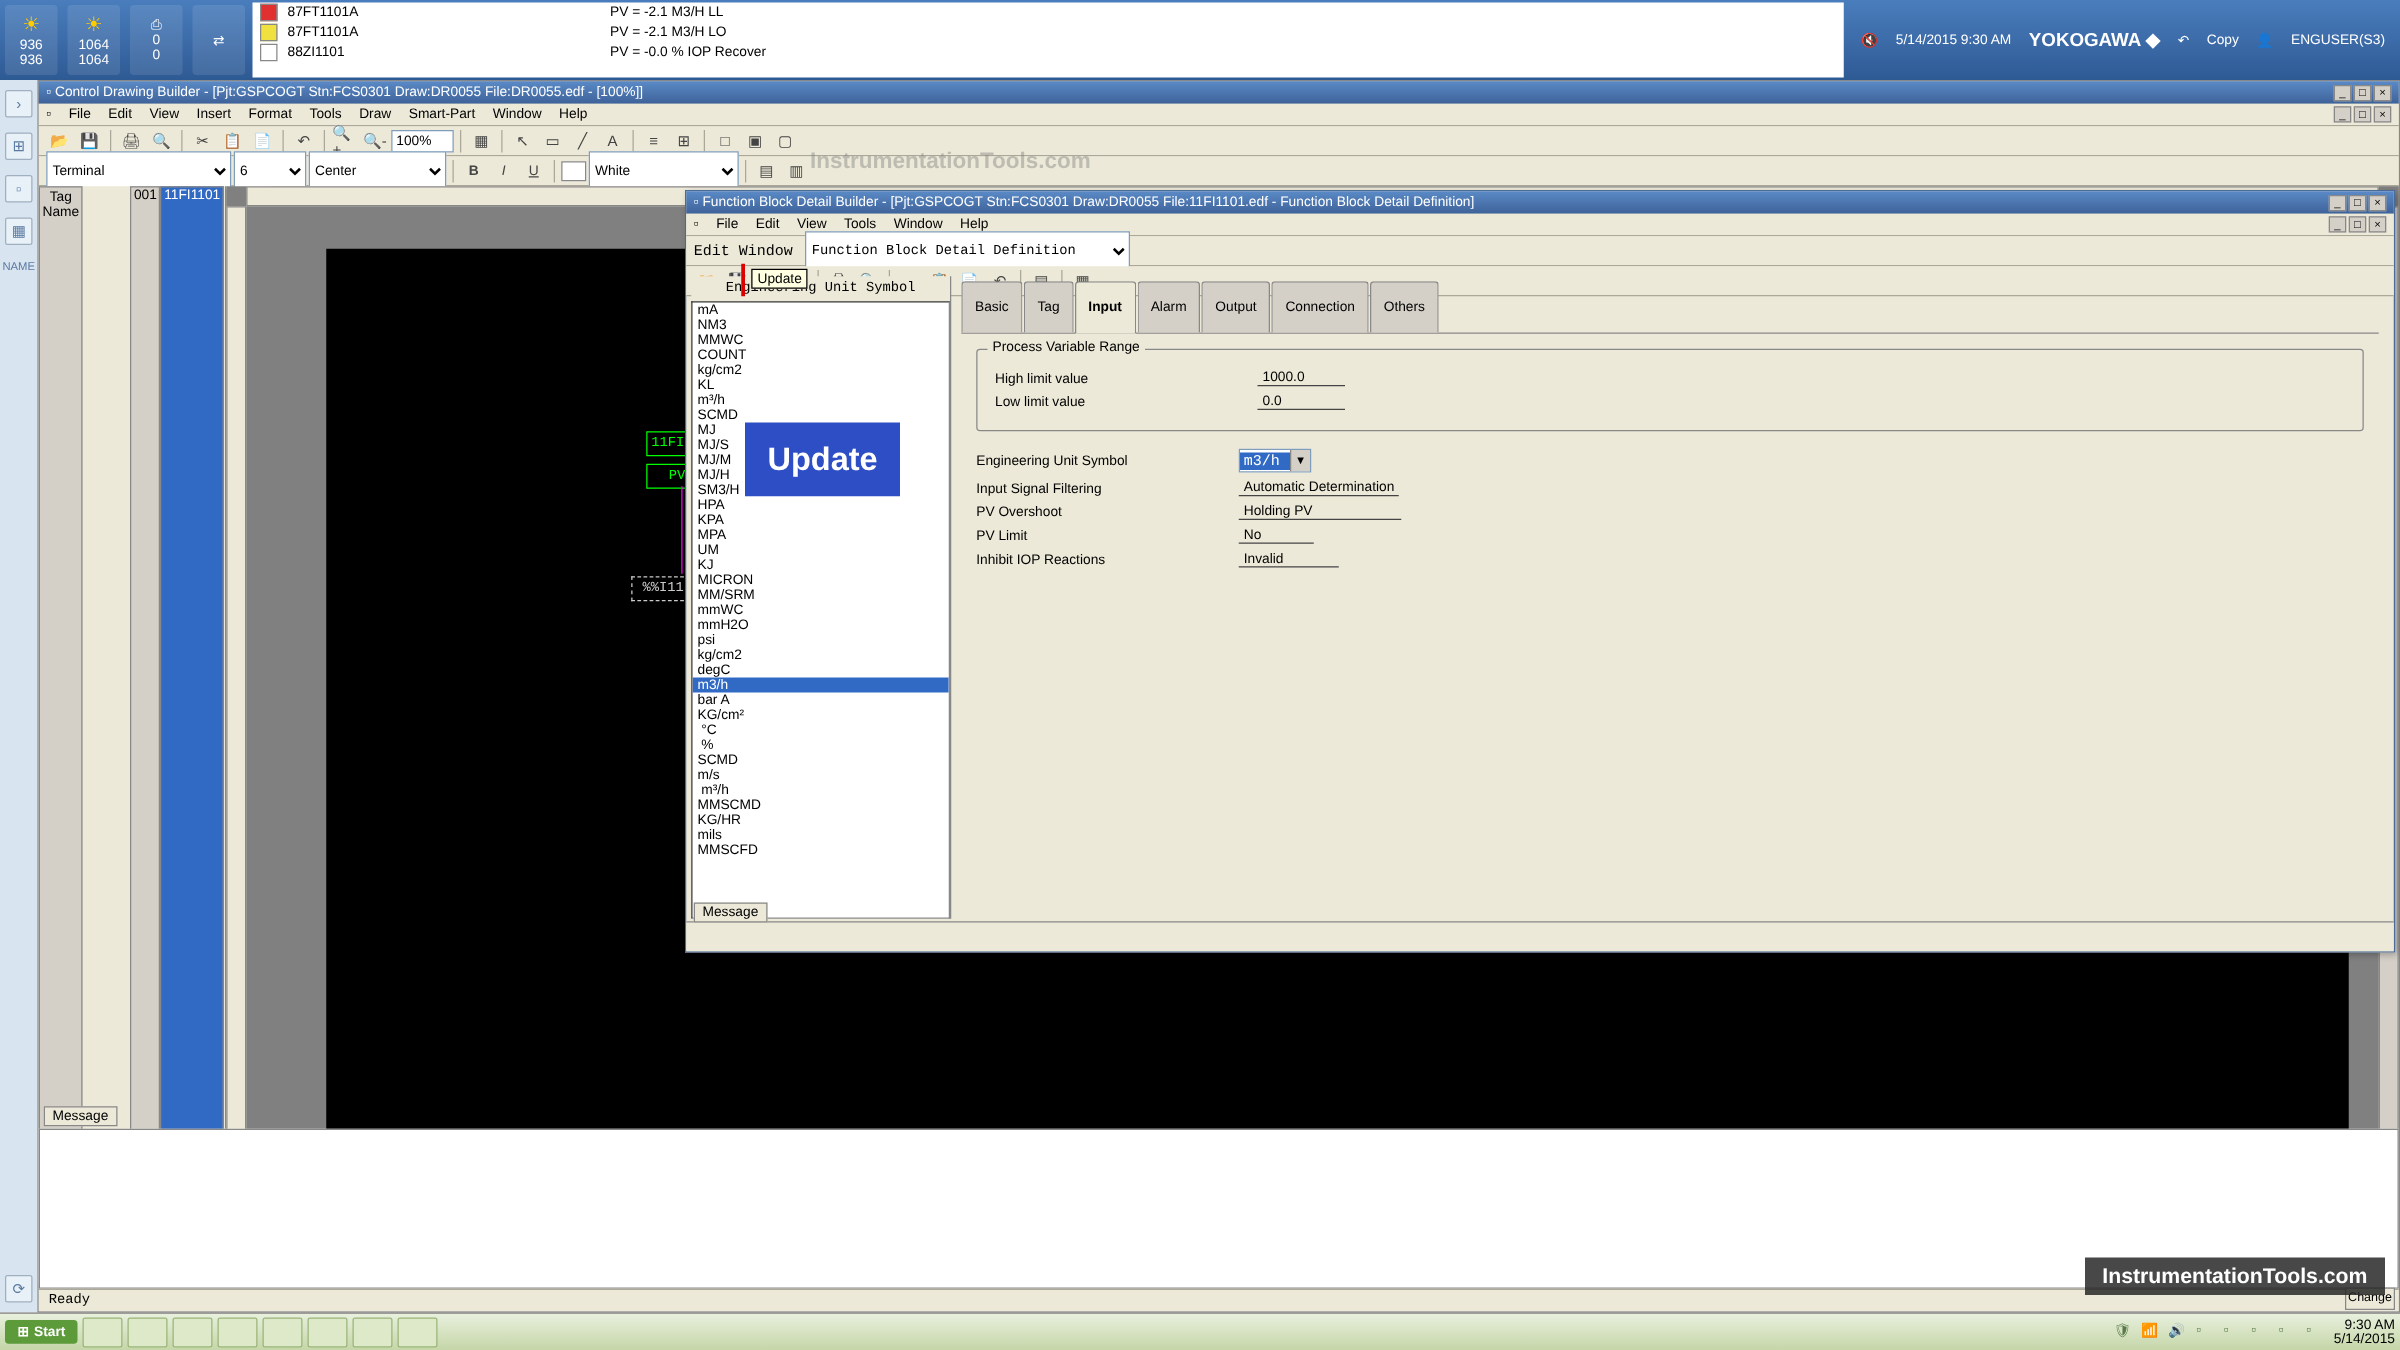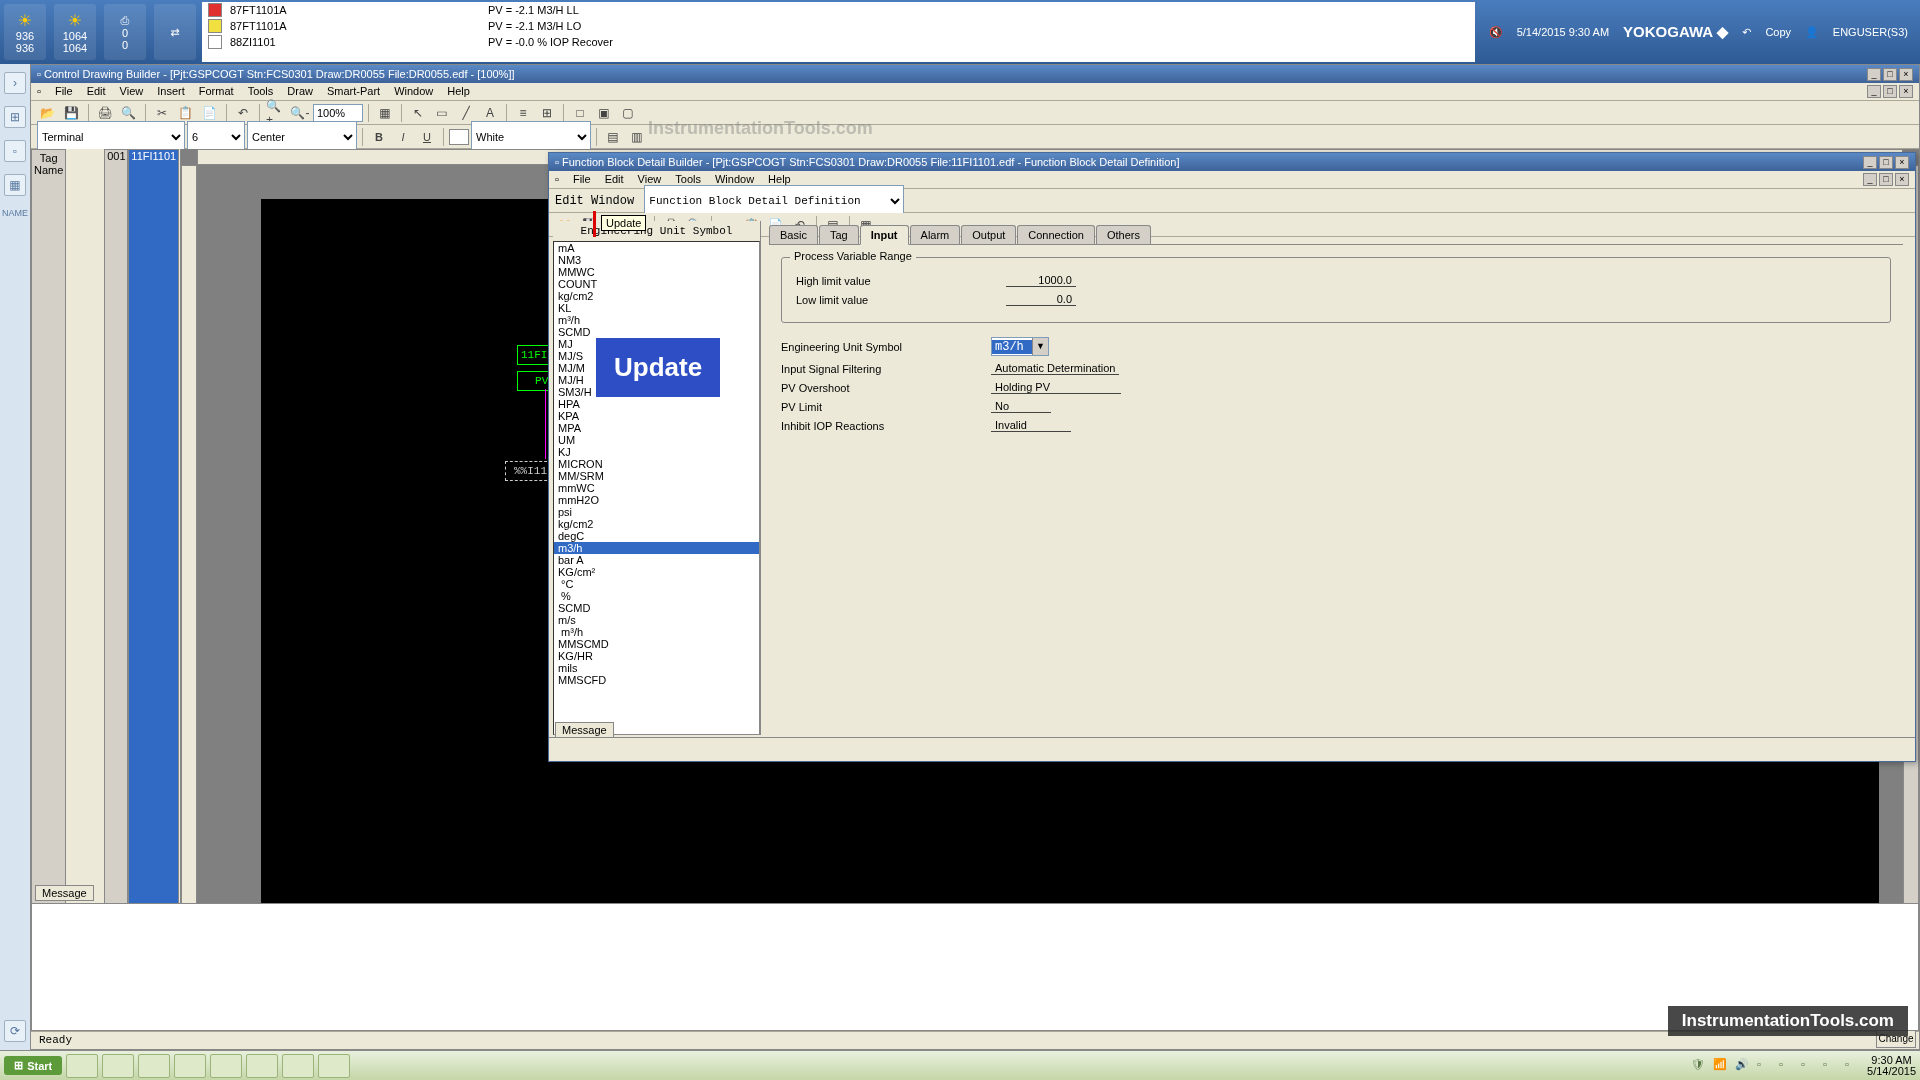--- a/index.html
+++ b/index.html
@@ -69,28 +69,28 @@
 .update-tooltip { position: absolute; background: #ffffe1; border: 1px solid black; padding: 1px 4px; font-size: 11px; left: 52px; top: 2px; z-index: 5; }
 .red-line { position: absolute; width: 3px; background: #d00; left: 44px; top: -2px; height: 26px; z-index: 4;}
 .unit-listbox { flex: 1; background: white; border: 1px inset #888; overflow-y: auto; font-family: 'Courier New', monospace; font-size: 12px; }
 .unit-item { padding: 0 4px; cursor: default; white-space: pre; }
 .unit-item.selected { background: #316ac5; color: white; }
 
 .update-badge { position: absolute; left: 596px; top: 338px; background: #2d4ec4; color: white; font-weight: bold; font-size: 26px; padding: 14px 18px; z-index: 20; }
 
 .tabs-panel { flex: 1; padding: 4px 8px; }
 .tabs-row { display: flex; border-bottom: 1px solid #888; font-family: 'Courier New', monospace; font-size: 13px; }
-.tab { padding: 3px 10px; border: 1px solid #888; border-bottom: none; background: #d4d0c8; margin-right: 1px; cursor: default; border-radius: 3px 3px 0 0; }
+.tab { padding: 14px 10px; border: 1px solid #888; border-bottom: none; background: #d4d0c8; margin-right: 1px; cursor: default; border-radius: 3px 3px 0 0; }
 .tab.active { background: #ece9d8; border-bottom: 1px solid #ece9d8; margin-bottom: -1px; font-weight: bold; }
 .tab-body { padding: 12px; font-family: 'Courier New', monospace; font-size: 13px; }
 .group-box { border: 1px solid #888; border-radius: 3px; padding: 10px 14px; margin-bottom: 14px; position: relative; }
 .group-title { position: absolute; top: -8px; left: 8px; background: #ece9d8; padding: 0 4px; }
 .field-row { display: flex; align-items: center; margin: 6px 0; }
 .field-label { width: 210px; }
-.field-value { border-bottom: 1px solid #444; padding: 0 4px; min-width: 70px; text-align: right; }
+.field-value { border-bottom: 1px solid #444; padding: 0 4px; min-width: 70px; }
 .field-value.left { text-align: left; }
 .combo { border: 1px solid #7f9db9; background: white; display: inline-flex; align-items: center; height: 19px; }
 .combo input { border: none; width: 40px; padding: 0 3px; font-family: 'Courier New', monospace; font-size: 12px; background: #316ac5; color: white; }
 .combo .arrow { width: 16px; height: 17px; background: #d4d0c8; border-left: 1px solid #888; text-align: center; font-size: 9px; line-height: 17px; }
 
 .fbd-msg { position: absolute; left: 0; right: 0; bottom: 0; height: 24px; background: #ece9d8; border-top: 1px solid #888; }
 .fbd-msg-tab { font-size: 11px; border: 1px solid #888; background: #ece9d8; padding: 1px 6px; position: absolute; top: -16px; left: 6px; }
 
 
 .taskbar { position: absolute; bottom: 0; left: 0; right: 0; height: 30px; background: linear-gradient(#e8f0dd, #c5d6a8); display: flex; align-items: center; padding: 0 4px; gap: 4px; border-top: 1px solid #888; }
@@ -448,18 +448,18 @@
   <div class="task-btn"></div>
   <div class="tray">
     <span class="tray-icon">🛡</span>
     <span class="tray-icon">📶</span>
     <span class="tray-icon">🔊</span>
     <span class="tray-icon">▫</span>
     <span class="tray-icon">▫</span>
     <span class="tray-icon">▫</span>
     <span class="tray-icon">▫</span>
     <span class="tray-icon">▫</span>
-    <div style="text-align:center;line-height:11px">
+    <div style="text-align:right;line-height:11px">
       <div>9:30 AM</div>
       <div>5/14/2015</div>
     </div>
   </div>
 </div>
 
 </body></html>

